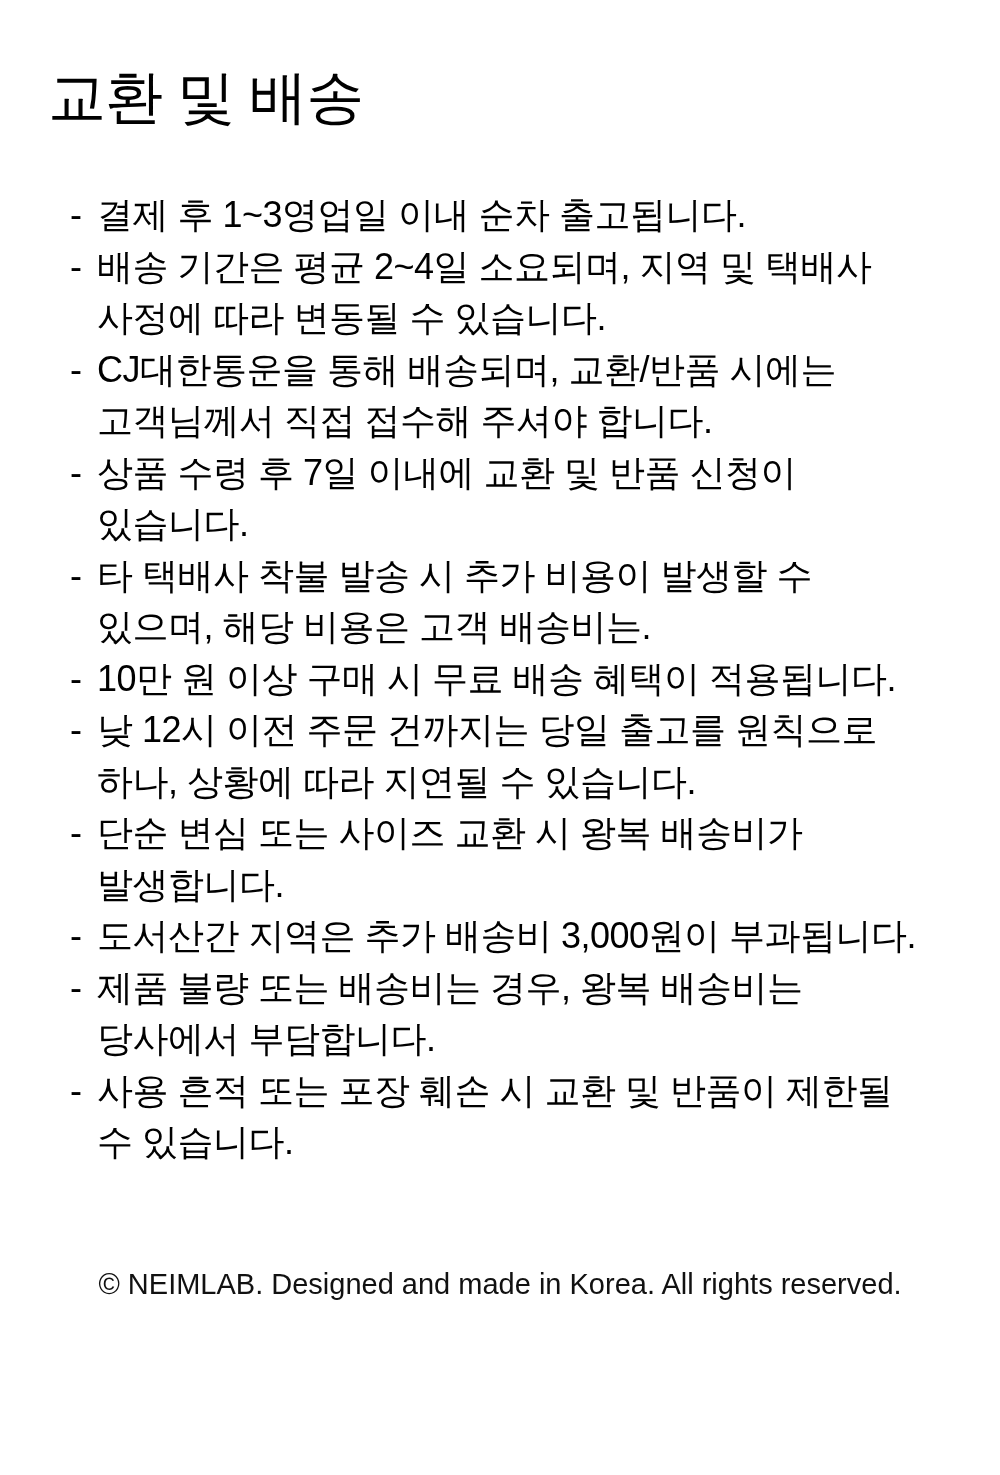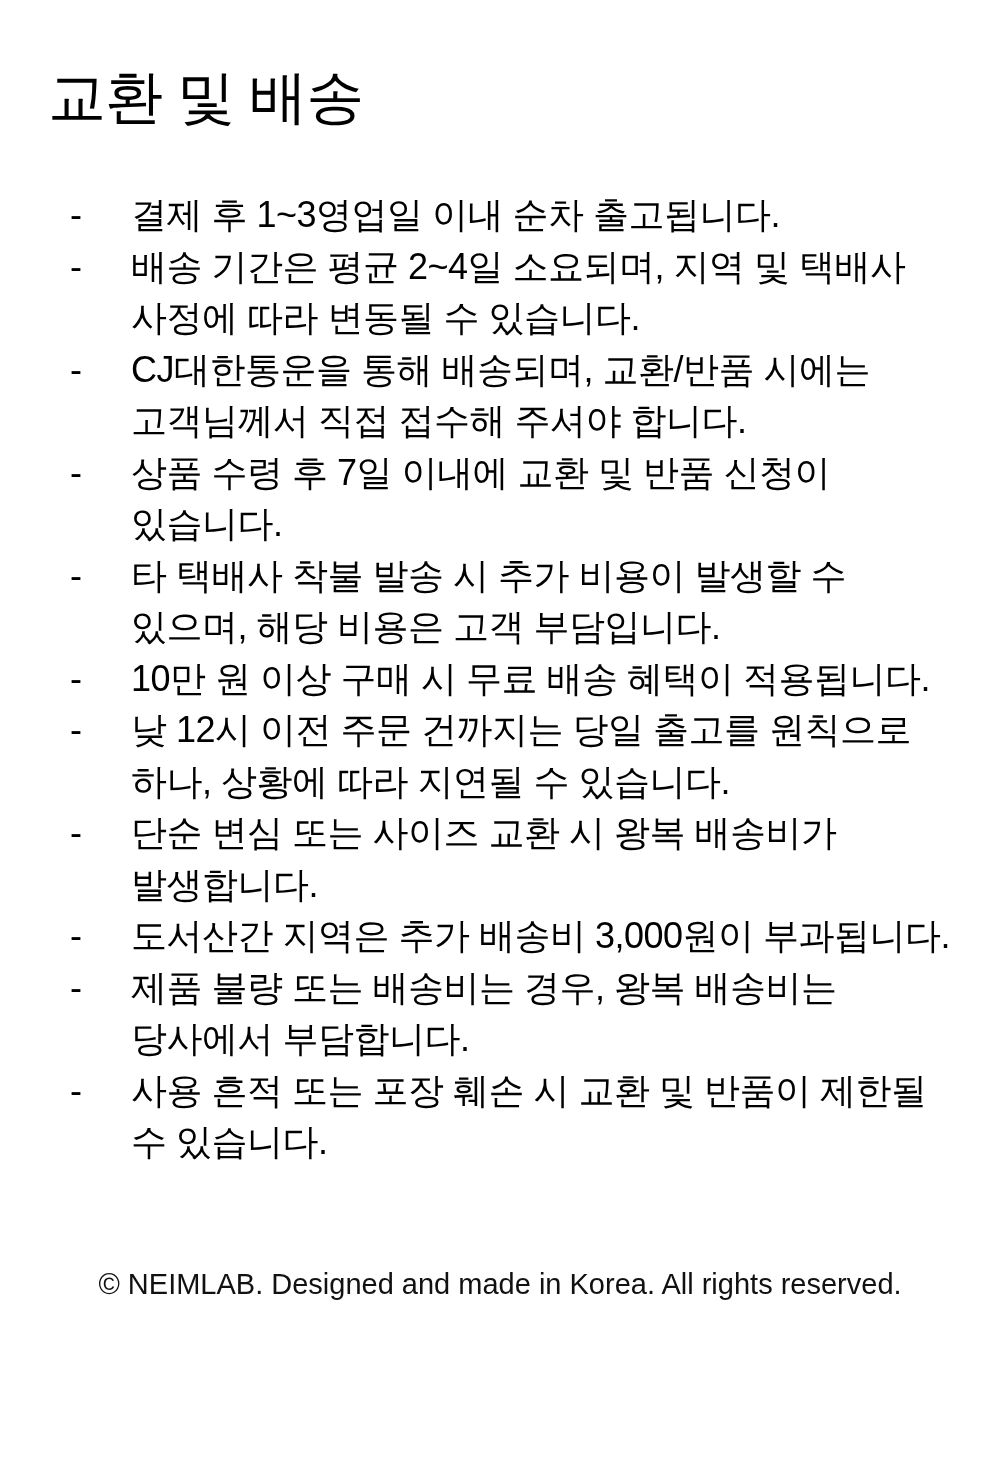--- a/index.html
+++ b/index.html
@@ -45,21 +45,20 @@
     display: flex;
     align-items: flex-start;
   }
   .dash {
     flex: 0 0 27px;
     width: 27px;
   }
   .txt {
     flex: 1 1 auto;
     white-space: pre-line; 
-    margin-left: 34px;
   }
   .footer {
     position: absolute;
     left: 0;
     right: 0;
     top: 1266px;
     text-align: center;
     font-size: 29px;
     line-height: 1.3;
     letter-spacing: 0;
@@ -88,21 +87,21 @@
 고객님께서 직접 접수해 주셔야 합니다.</span>
       </div>
       <div class="item">
         <span class="dash">-</span>
         <span class="txt">상품 수령 후 7일 이내에 교환 및 반품 신청이
 있습니다.</span>
       </div>
       <div class="item">
         <span class="dash">-</span>
         <span class="txt">타 택배사 착불 발송 시 추가 비용이 발생할 수
-있으며, 해당 비용은 고객 부담입니다.</span>
+있으며, 해당 비용은 고객 배송비는.</span>
       </div>
       <div class="item">
         <span class="dash">-</span>
         <span class="txt">10만 원 이상 구매 시 무료 배송 혜택이 적용됩니다.</span>
       </div>
       <div class="item">
         <span class="dash">-</span>
         <span class="txt">낮 12시 이전 주문 건까지는 당일 출고를 원칙으로
 하나, 상황에 따라 지연될 수 있습니다.</span>
       </div>

